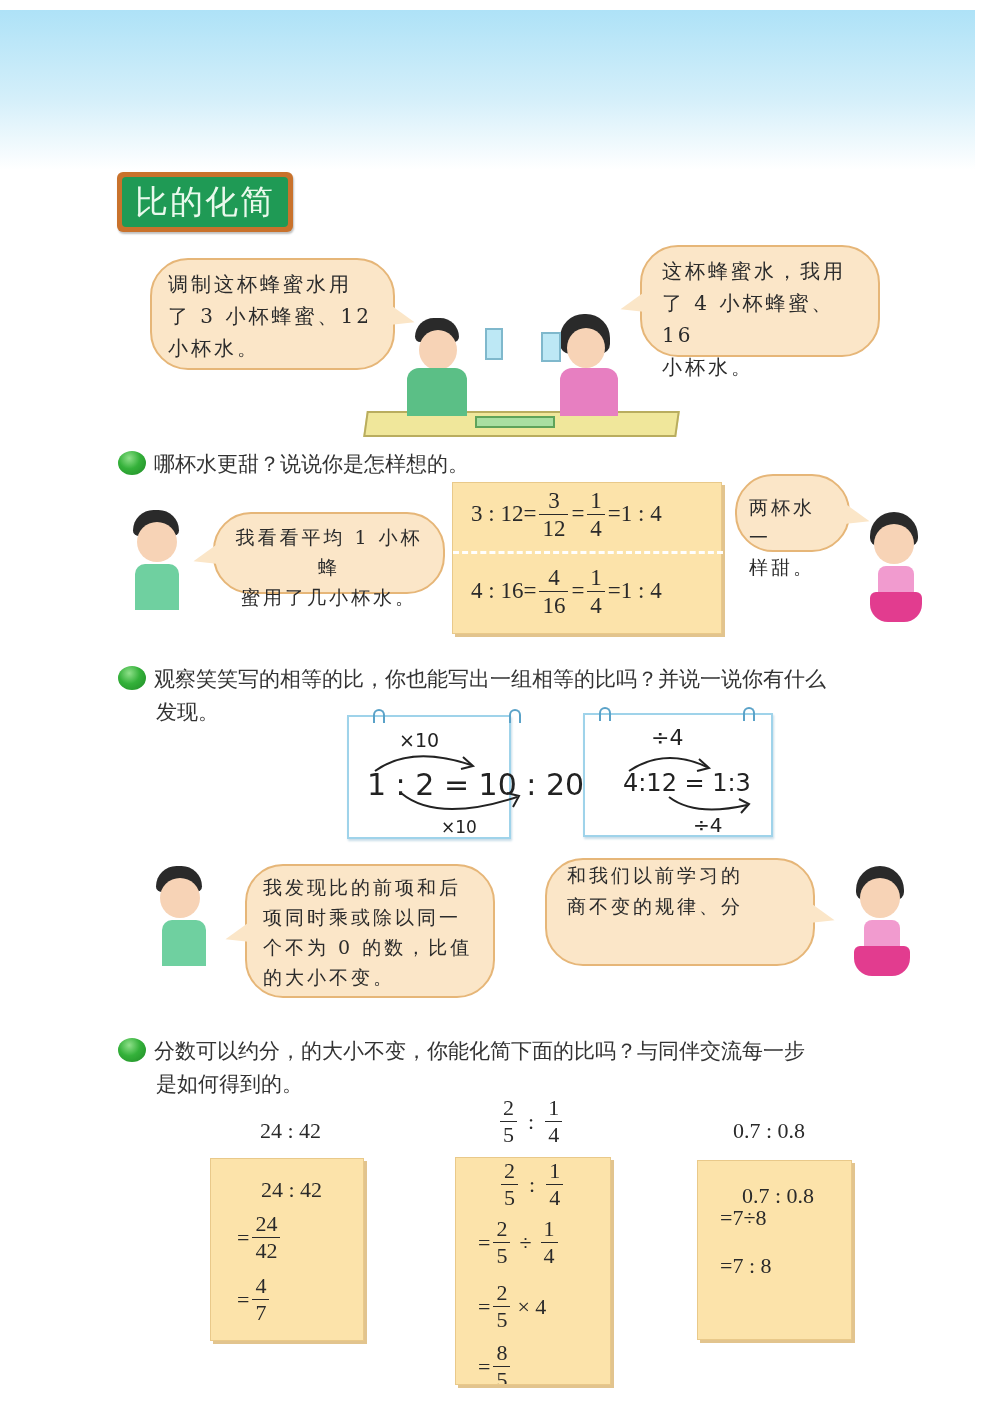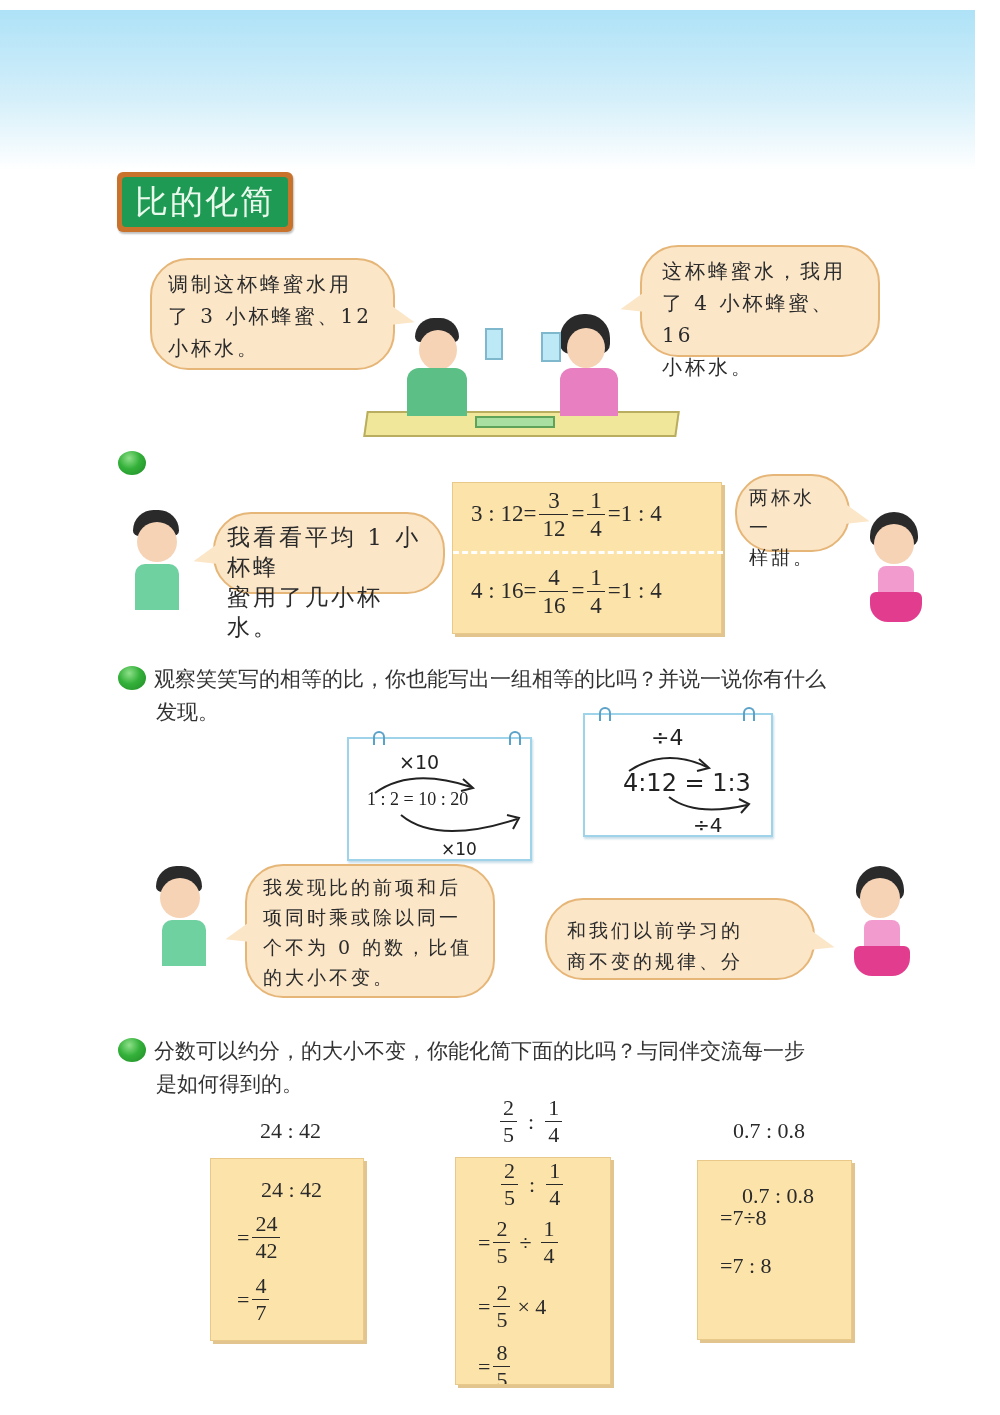--- a/index.html
+++ b/index.html
@@ -85,30 +85,30 @@
 
   <div style="position:absolute; left:195px; top:-4px;">
     <div class="hair" style="left:0; top:0; width:50px; height:40px; border-radius:24px 24px 10px 10px;"></div>
     <div class="head" style="left:7px; top:14px; width:38px; height:40px;"></div>
     <div style="position:absolute; left:0; top:54px; width:58px; height:48px; background:#e77fc1; border-radius:12px 12px 0 0;"></div>
   </div>
   <div style="position:absolute; left:176px; top:14px; width:20px; height:30px; background:#bde8f5; border:2px solid #7fb8cc;"></div>
 </div>
 
 <div class="question" style="top:448px;">
-  <span class="dot"></span>
+  <span class="dot"></span><span>哪杯水更甜？说说你是怎样想的。</span>
 </div>
 
 <div class="figure" style="left:127px; top:508px; width:70px; height:120px;">
   <div class="hair" style="left:6px; top:2px; width:46px; height:26px; border-radius:22px 22px 6px 6px;"></div>
   <div class="head" style="left:10px; top:14px; width:40px; height:40px;"></div>
   <div style="position:absolute; left:8px; top:56px; width:44px; height:46px; background:#6fd0a0; border-radius:10px 10px 0 0;"></div>
 </div>
 
-<div class="bubble tail-left" style="left:213px; top:512px; width:232px; height:82px; padding:8px 12px; font-size:23px; line-height:30px;">
+<div class="bubble tail-left" style="left:213px; top:512px; width:232px; height:82px; padding:8px 12px; font-size:19px; line-height:30px;text-align:center;">
   <div>我看看平均 1 小杯蜂</div>
   <div>蜜用了几小杯水。</div>
 </div>
 
 <div class="paper" style="left:452px; top:482px; width:270px; height:152px; padding:0 0 0 18px;">
   <div class="eq-line" style="height:62px;">
     <span>3 : 12</span>
     <span>=</span>
     <span class="frac">
         <span class="n">3</span>
@@ -133,46 +133,46 @@
     <span>=</span>
     <span class="frac">
         <span class="n">1</span>
         <span class="d">4</span>
       </span>
     <span>=</span>
     <span>1 : 4</span>
   </div>
 </div>
 
-<div class="bubble tail-right" style="left:735px; top:474px; width:115px; height:78px; padding:6px 12px; font-size:19px; line-height:30px;">
+<div class="bubble tail-right" style="left:735px; top:474px; width:115px; height:78px; padding:16px 12px; font-size:19px; line-height:30px;">
   <div>两杯水一</div>
   <div>样甜。</div>
 </div>
 
 <div class="figure" style="left:866px; top:512px; width:80px; height:120px;">
   <div class="hair" style="left:4px; top:0; width:48px; height:34px; border-radius:24px 24px 8px 8px;"></div>
   <div class="head" style="left:8px; top:12px; width:40px; height:40px;"></div>
   <div style="position:absolute; left:12px; top:54px; width:36px; height:28px; background:#f19bcf; border-radius:8px 8px 0 0;"></div>
   <div style="position:absolute; left:4px; top:80px; width:52px; height:30px; background:#e23c8f; border-radius:6px 6px 18px 18px;"></div>
 </div>
 
 <div class="question" style="top:663px;">
   <span class="dot"></span><span>观察笑笑写的相等的比，你也能写出一组相等的比吗？并说一说你有什么</span>
   <span class="cont">发现。</span>
 </div>
 
-<div class="note" style="left:347px; top:737px; width:185px; height:124px;">
+<div class="note" style="left:347px; top:715px; width:164px; height:124px;">
   <span class="hook" style="left:24px;"></span>
   <span class="hook" style="left:160px;"></span>
   <div style="position:absolute; left:50px; top:12px; font-size:19px;">×10</div>
   <svg style="position:absolute; left:22px; top:28px;" width="110" height="30">
       <path d="M4 26 Q 40 0 100 20" fill="none" stroke="#222" stroke-width="2"></path>
       <path d="M92 12 L102 21 L90 24" fill="none" stroke="#222" stroke-width="2"></path>
     </svg>
-  <div style="position:absolute; left:18px; top:50px; font-size:18px; white-space:nowrap;font-family:Liberation Serif, serif;">1 : 2 = 10 : 20</div>
+  <div style="position:absolute; left:18px; top:50px; font-size:30px; white-space:nowrap;">1 : 2 = 10 : 20</div>
   <svg style="position:absolute; left:48px; top:72px;" width="130" height="32">
       <path d="M4 4 Q 40 34 120 8" fill="none" stroke="#222" stroke-width="2"></path>
       <path d="M110 4 L122 7 L116 18" fill="none" stroke="#222" stroke-width="2"></path>
     </svg>
   <div style="position:absolute; left:92px; top:100px; font-size:17px;">×10</div>
 </div>
 
 <div class="note" style="left:583px; top:713px; width:190px; height:124px;">
   <span class="hook" style="left:14px;"></span>
   <span class="hook" style="left:158px;"></span>
@@ -195,21 +195,21 @@
   <div style="position:absolute; left:12px; top:54px; width:44px; height:46px; background:#6fd0a0; border-radius:10px 10px 0 0;"></div>
 </div>
 
 <div class="bubble tail-left" style="left:245px; top:864px; width:250px; height:134px; padding:6px 16px; font-size:19px; line-height:30px;">
   <div>我发现比的前项和后</div>
   <div>项同时乘或除以同一</div>
   <div>个不为 0 的数，比值</div>
   <div>的大小不变。</div>
 </div>
 
-<div class="bubble tail-right" style="left:545px; top:898px; width:270px; height:82px; padding:15px 20px; font-size:19px; line-height:31px;">
+<div class="bubble tail-right" style="left:545px; top:858px; width:270px; height:108px; padding:0 20px; font-size:19px; line-height:31px;">
   <div>和我们以前学习的</div>
   <div>商不变的规律、分</div>
 </div>
 
 <div class="figure" style="left:848px; top:866px; width:90px; height:115px;">
   <div class="hair" style="left:8px; top:0; width:48px; height:34px; border-radius:24px 24px 8px 8px;"></div>
   <div class="head" style="left:12px; top:12px; width:40px; height:40px;"></div>
   <div style="position:absolute; left:16px; top:54px; width:36px; height:28px; background:#f19bcf; border-radius:8px 8px 0 0;"></div>
   <div style="position:absolute; left:6px; top:80px; width:56px; height:30px; background:#e23c8f; border-radius:6px 6px 18px 18px;"></div>
 </div>

